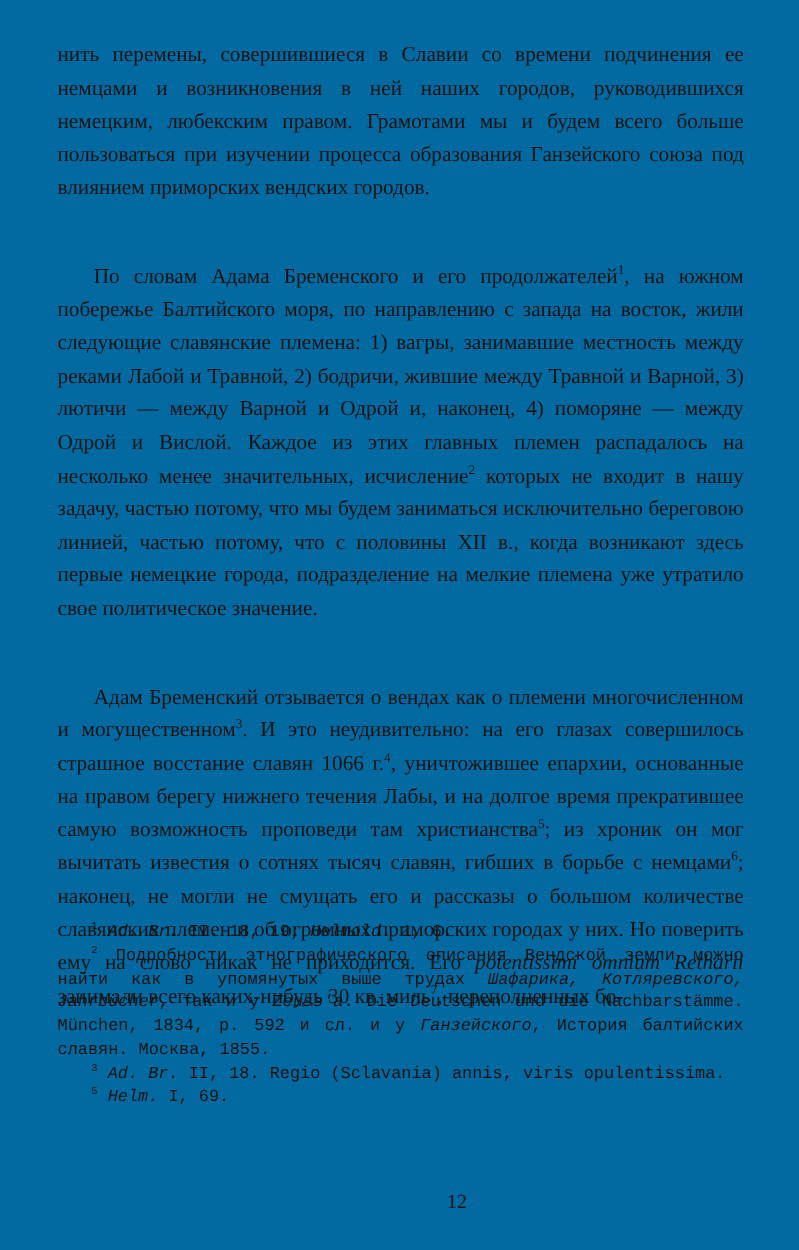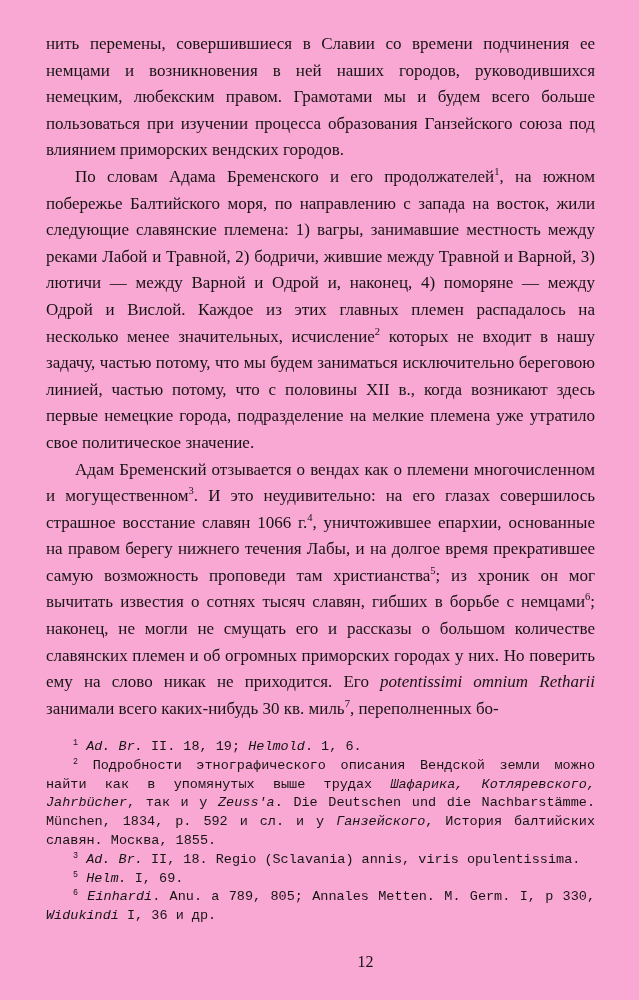--- a/index.html
+++ b/index.html
@@ -4,39 +4,40 @@
 <style>
   html, body {
     margin: 0;
     padding: 0;
     background: #ffffff;
   }
   .page {
     position: relative;
     width: 639px;
     height: 1000px;
-    background: #f9a8d4;
+    background: #0369a1;
     font-family: "Liberation Serif", "DejaVu Serif", serif;
     color: #151413;
     overflow: hidden;
   }
   .main-text {
     position: absolute;
     top: 31px;
     left: 46px;
     width: 549px;
     font-size: 17px;
     line-height: 26.6px;
     text-align: justify;
   }
   .main-text p {
     margin: 0;
   }
   .main-text p.indent {
     text-indent: 29px;
+    margin-top: 44px;
   }
   .footnotes {
     position: absolute;
     top: 738px;
     left: 46px;
     width: 549px;
     font-size: 13.5px;
     line-height: 18.8px;
     text-align: justify;
     font-family: Liberation Mono, monospace;
@@ -70,16 +71,15 @@
   <div class="main-text">
       <p>нить перемены, совершившиеся в Славии со времени подчинения ее немцами и возникновения в ней наших городов, руководившихся немецким, любекским правом. Грамотами мы и будем всего больше пользоваться при изучении процесса образования Ганзейского союза под влиянием приморских вендских городов.</p>
       <p class="indent">По словам Адама Бременского и его продолжателей<sup>1</sup>, на южном побережье Балтийского моря, по направлению с запада на восток, жили следующие славянские племена: 1) вагры, занимавшие местность между реками Лабой и Травной, 2) бодричи, жившие между Травной и Варной, 3) лютичи — между Варной и Одрой и, наконец, 4) поморяне — между Одрой и Вислой. Каждое из этих главных племен распадалось на несколько менее значительных, исчисление<sup>2</sup> которых не входит в нашу задачу, частью потому, что мы будем заниматься исключительно береговою линией, частью потому, что с половины XII в., когда возникают здесь первые немецкие города, подразделение на мелкие племена уже утратило свое политическое значение.</p>
       <p class="indent">Адам Бременский отзывается о вендах как о племени многочисленном и могущественном<sup>3</sup>. И это неудивительно: на его глазах совершилось страшное восстание славян 1066 г.<sup>4</sup>, уничтожившее епархии, основанные на правом берегу нижнего течения Лабы, и на долгое время прекратившее самую возможность проповеди там христианства<sup>5</sup>; из хроник он мог вычитать известия о сотнях тысяч славян, гибших в борьбе с немцами<sup>6</sup>; наконец, не могли не смущать его и рассказы о большом количестве славянских племен и об огромных приморских городах у них. Но поверить ему на слово никак не приходится. Его <i>potentissimi omnium Retharii</i> занимали всего каких-нибудь 30 кв. миль<sup>7</sup>, переполненных бо-</p>
     </div>
   <div class="footnotes">
       <p><sup>1</sup> <i>Ad. Br.</i> II. 18, 19; <i>Helmold</i>. 1, 6.</p>
       <p><sup>2</sup> Подробности этнографического описания Вендской земли можно найти как в упомянутых выше трудах <i>Шафарика, Котляревского, Jahrbücher</i>, так и у <i>Zeuss'a</i>. Die Deutschen und die Nachbarstämme. München, 1834, p. 592 и сл. и у <i>Ганзейского</i>, История балтийских славян. Москва, 1855.</p>
       <p><sup>3</sup> <i>Ad. Br.</i> II, 18. Regio (Sclavania) annis, viris opulentissima.</p>
       <p><sup>5</sup> <i>Helm.</i> I, 69.</p>
-      <p><sup>6</sup> <i>Einhardi</i>. Anu. a 789, 805; Annales Metten. M. Germ. I, p 330, <i>Widukindi</i> I, 36 и др.</p>
     </div>
   <div class="page-number">12</div>
 </div>
 
 </body></html>

